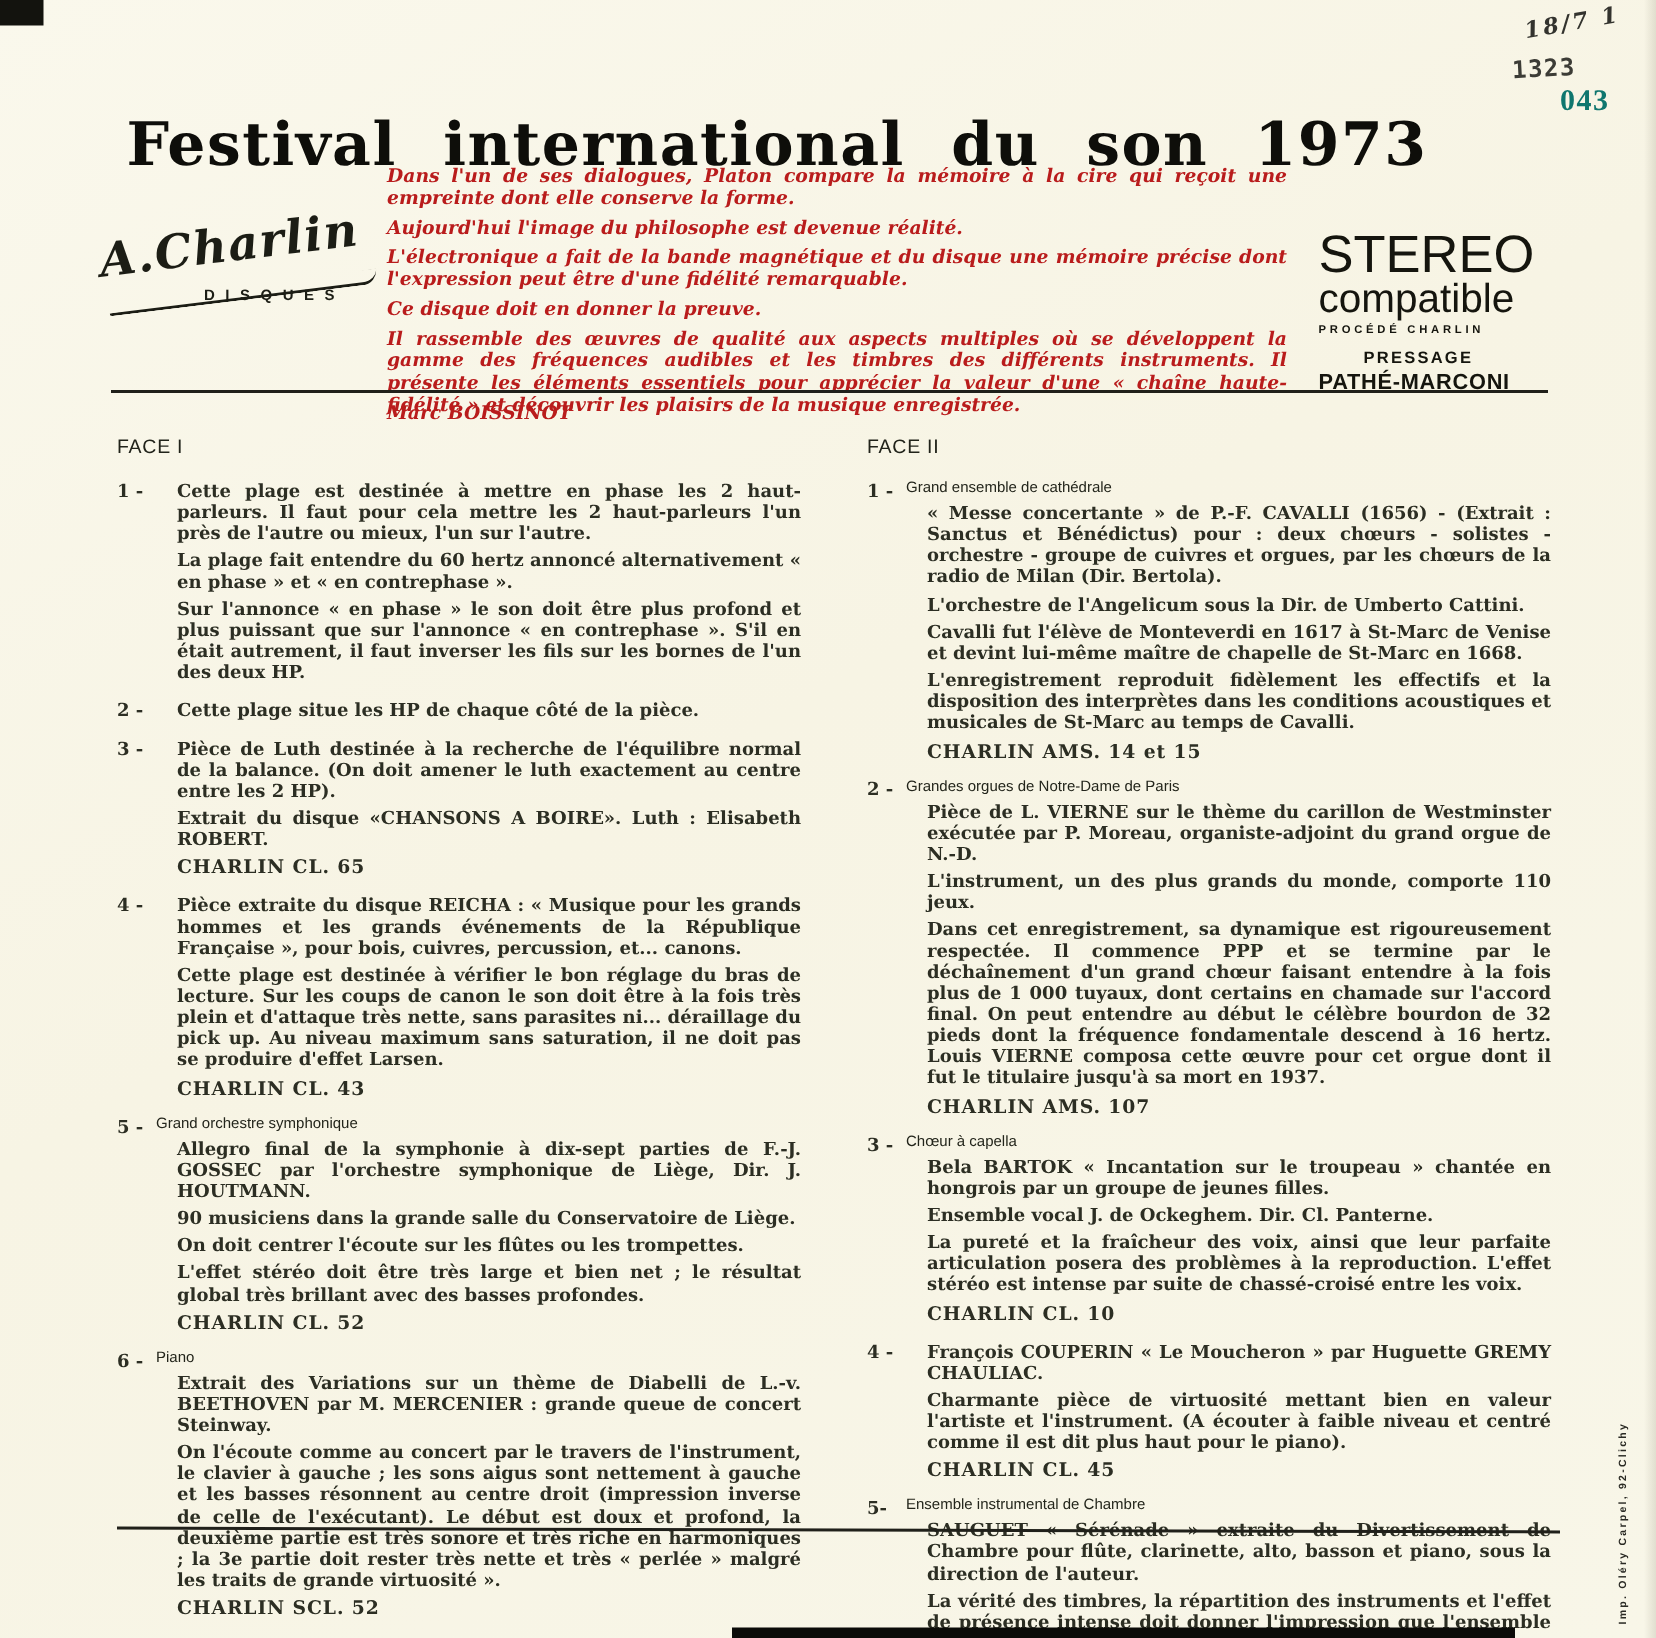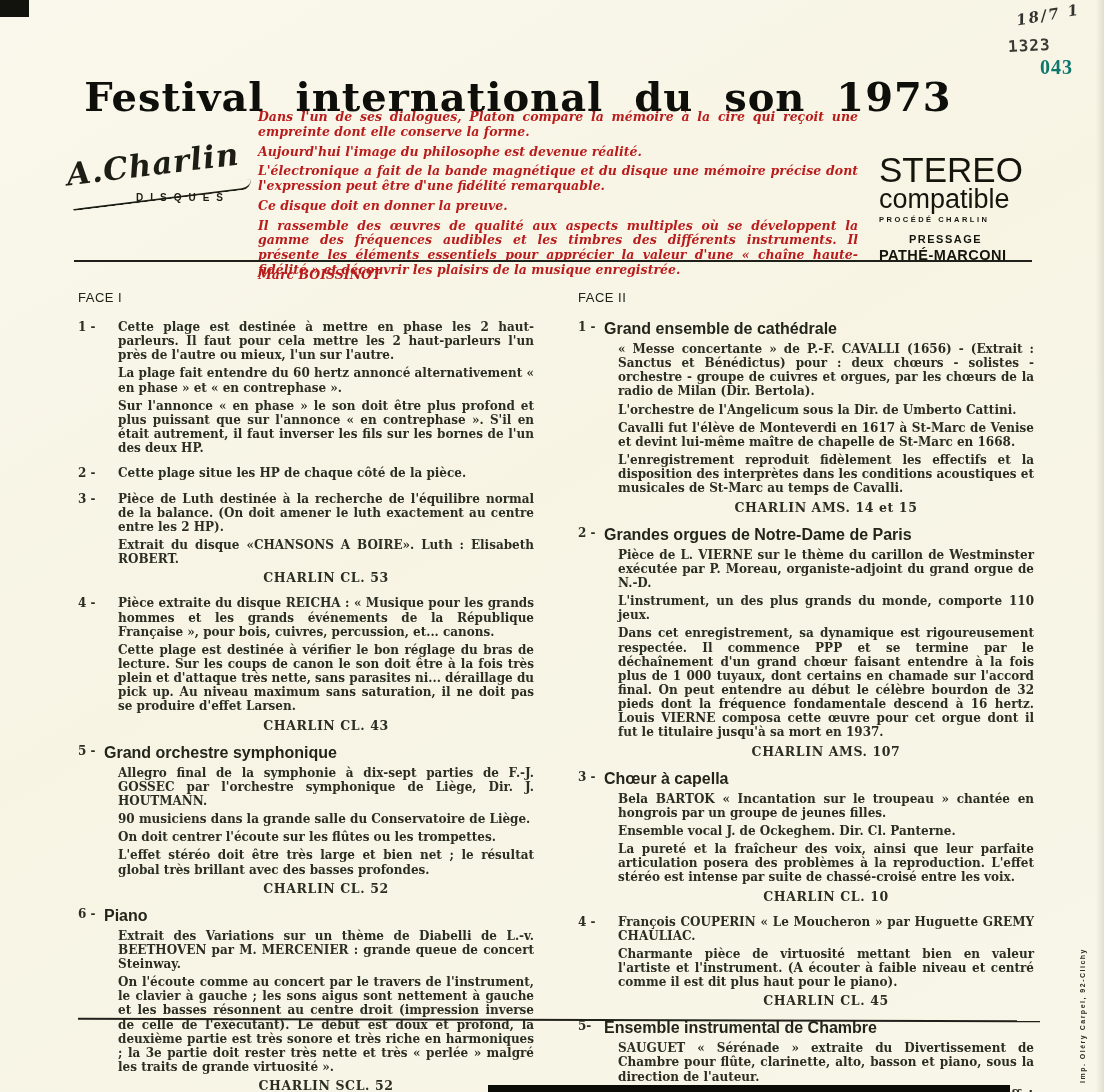--- a/index.html
+++ b/index.html
@@ -47,24 +47,24 @@
   .rule-bottom { position:absolute; left:78px; top:1019px; width:962px; height:2px; background:#20201a; transform:rotate(.15deg); }
 
   .track-col { position:absolute; top:290px; width:456px; }
   .col-face1 { left:78px; }
   .col-face2 { left:578px; }
   .face-heading { font-family:"Liberation Sans",sans-serif; font-weight:normal; font-size:13px;
     color:#21231a; margin-bottom:15px; letter-spacing:.5px; }
   .track-item { position:relative; padding-left:40px; margin-bottom:11px;
     font-size:12px; font-weight:bold; color:#2c2e23; }
   .track-num { position:absolute; left:0; top:0; width:36px; }
-  .track-title { font-family:"Liberation Sans",sans-serif; font-size:16px; font-weight:bold;
+  .track-title { font-family:"Liberation Sans",sans-serif; font-size:10px; font-weight:normal;
     margin:0 0 4px -14px; color:#23251b; }
   .para { text-align:justify; margin-bottom:4px; line-height:1.18; }
-  .track-catalog { text-align:center; margin-top:1px; letter-spacing:.6px; font-size:12.5px; }
+  .track-catalog { text-align:left; margin-top:1px; letter-spacing:.6px; font-size:12.5px; }
 
   .printer-credit { position:absolute; left:1079px; top:933px; height:150px;
     font-family:"Liberation Sans",sans-serif; font-size:7px; font-weight:bold; color:#2a2a24;
     writing-mode:vertical-rl; transform:rotate(180deg); letter-spacing:1.5px; }
   .bottom-black-bar { position:absolute; left:488px; top:1085px; width:522px; height:7px; background:#0b0b08; }
 </style>
 </head>
 <body>
 
 <div class="corner-black-tl"></div>
@@ -126,21 +126,21 @@
 
   </div>
 
   <div class="track-item">
     <div class="track-num">3 -</div>
 
     <div>
           <div class="para">Pièce de Luth destinée à la recherche de l'équilibre normal de la balance. (On doit amener le luth exactement au centre entre les 2 HP).</div>
           <div class="para">Extrait du disque «CHANSONS A BOIRE». Luth : Elisabeth ROBERT.</div>
         </div>
-    <div class="track-catalog">CHARLIN CL. 53</div>
+    <div class="track-catalog">CHARLIN CL. 65</div>
   </div>
 
   <div class="track-item">
     <div class="track-num">4 -</div>
 
     <div>
           <div class="para">Pièce extraite du disque REICHA : « Musique pour les grands hommes et les grands événements de la République Française », pour bois, cuivres, percussion, et... canons.</div>
           <div class="para">Cette plage est destinée à vérifier le bon réglage du bras de lecture. Sur les coups de canon le son doit être à la fois très plein et d'attaque très nette, sans parasites ni... déraillage du pick up. Au niveau maximum sans saturation, il ne doit pas se produire d'effet Larsen.</div>
         </div>
     <div class="track-catalog">CHARLIN CL. 43</div>

